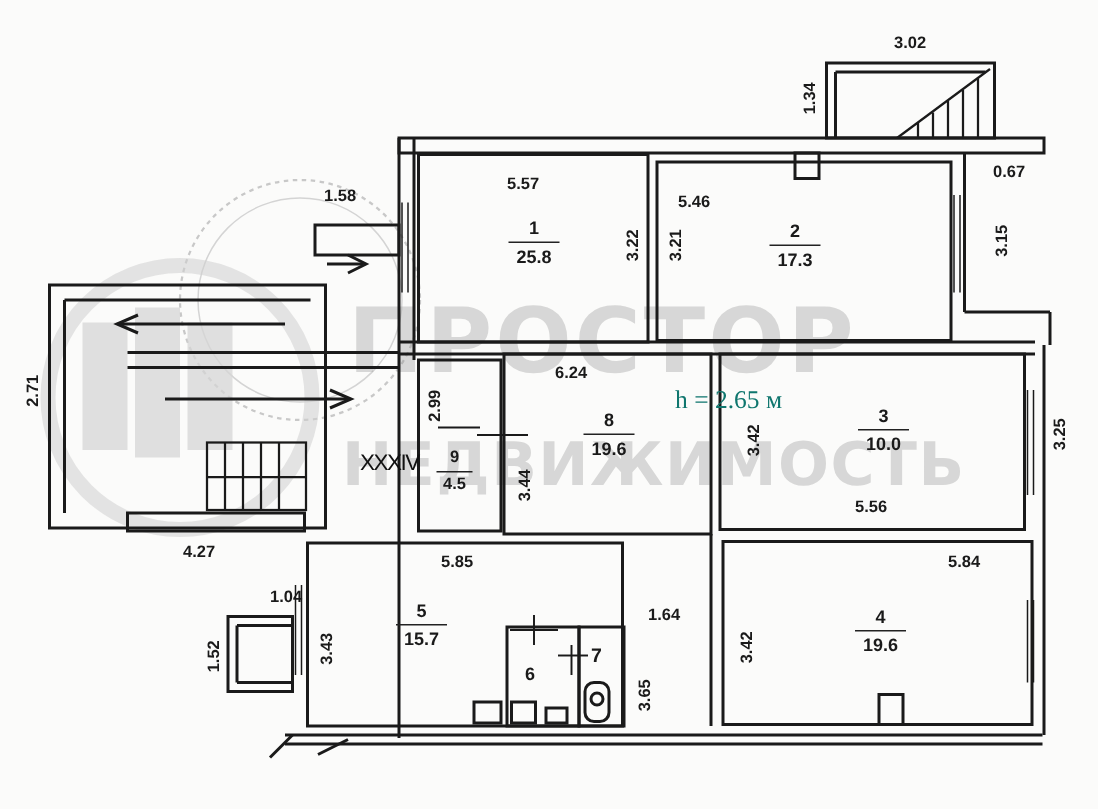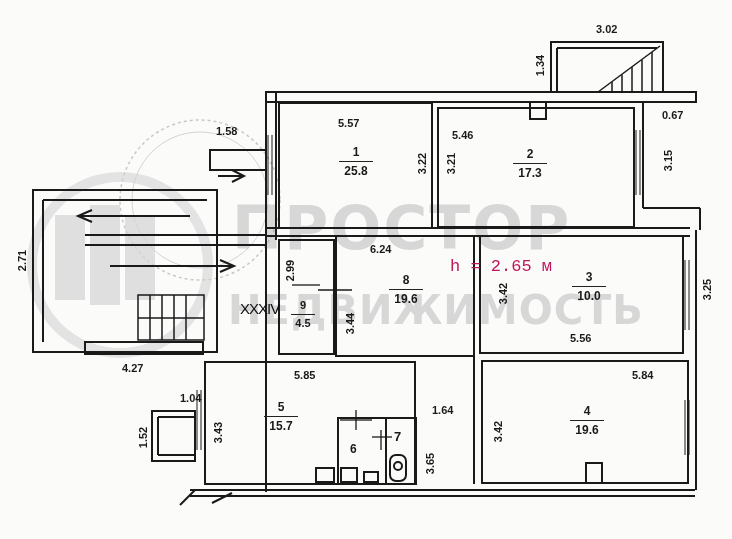--- a/index.html
+++ b/index.html
@@ -4,21 +4,21 @@
 <style>
   html,body{margin:0;padding:0;background:#fdfdfd;}
   body{width:732px;height:539px;position:relative;overflow:hidden;font-family:"Liberation Sans",sans-serif;}
   .canvas{position:absolute;left:0;top:0;width:732px;height:539px;background:#fbfbfa;}
   svg{position:absolute;left:0;top:0;}
   .lbl{position:absolute;font-family:"Liberation Sans",sans-serif;font-weight:bold;color:#1a1a1a;font-size:11px;white-space:nowrap;line-height:1;}
   .vlbl{transform:rotate(-90deg);transform-origin:center center;}
   .room{position:absolute;text-align:center;font-family:"Liberation Sans",sans-serif;font-weight:bold;color:#1a1a1a;font-size:12px;line-height:1;}
   .room .num{display:block;padding-bottom:3px;border-bottom:1.5px solid #222;margin:0 auto;width:34px;}
   .room .area{display:block;padding-top:3px;}
-  .height{position:absolute;font-size:17px;color:#be185d;font-family:Liberation Mono, monospace;}
+  .height{position:absolute;font-size:17px;color:#0f766e;font-family:Liberation Serif, serif;}
   .wm{position:absolute;font-family:"DejaVu Sans",sans-serif;font-weight:bold;color:rgba(150,150,150,0.35);letter-spacing:2px;white-space:nowrap;line-height:1;}
   .roman{position:absolute;font-family:"Liberation Sans",sans-serif;font-size:15px;color:#111;letter-spacing:-1px;}
 </style>
 </head>
 <body>
 
 <div class="canvas">
 
   <svg width="732" height="539">
     <circle cx="200" cy="200" r="80" fill="none" stroke="#c8c8c8" stroke-width="1.5" stroke-dasharray="3 3"></circle>

